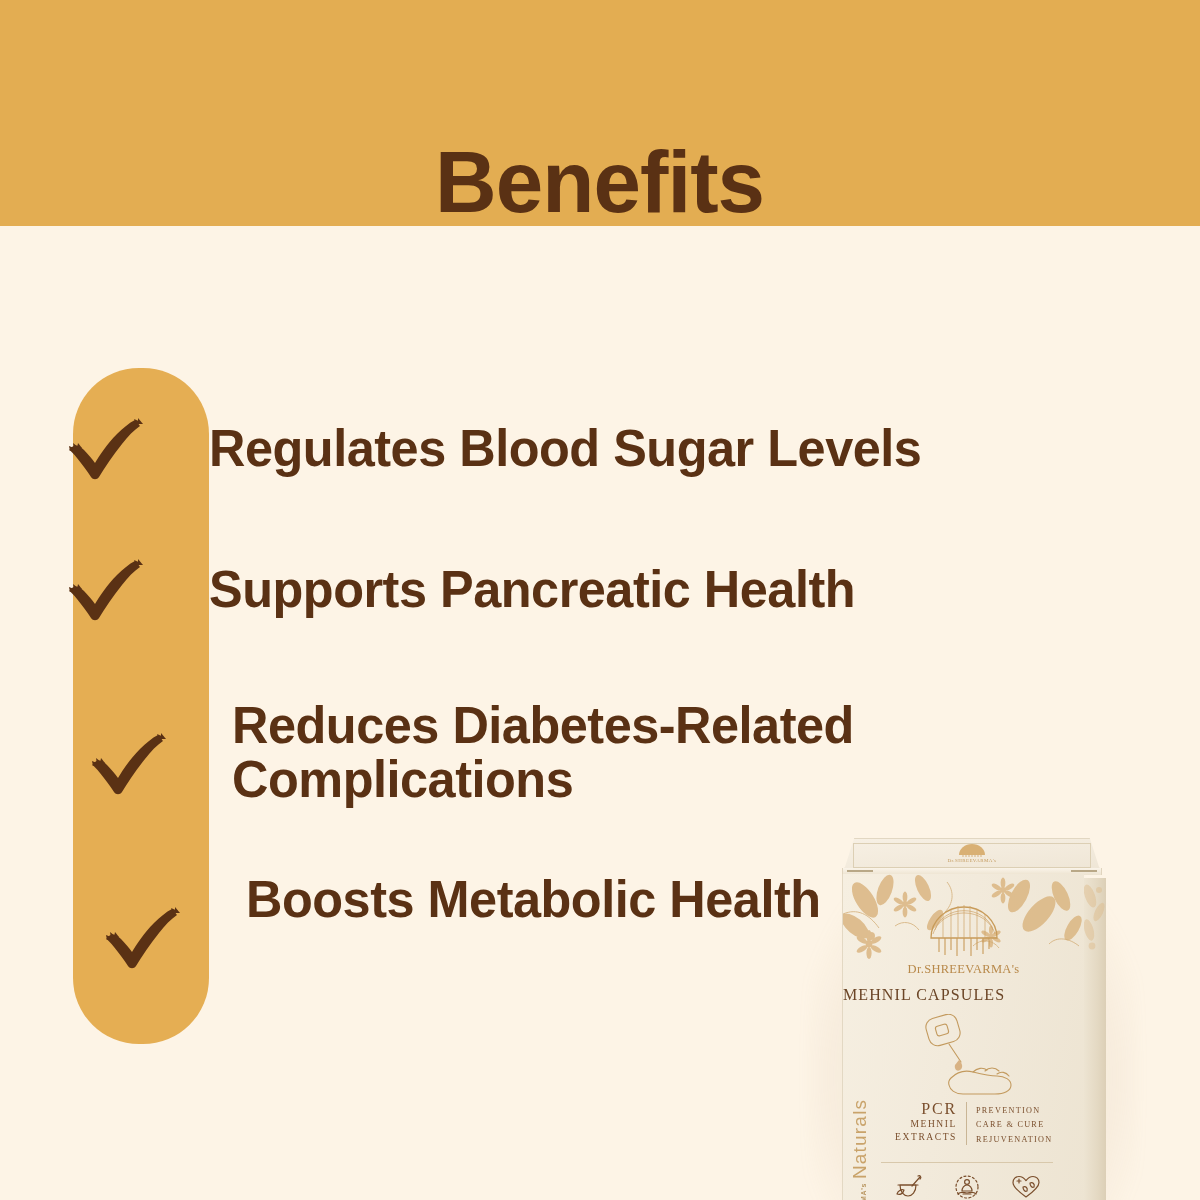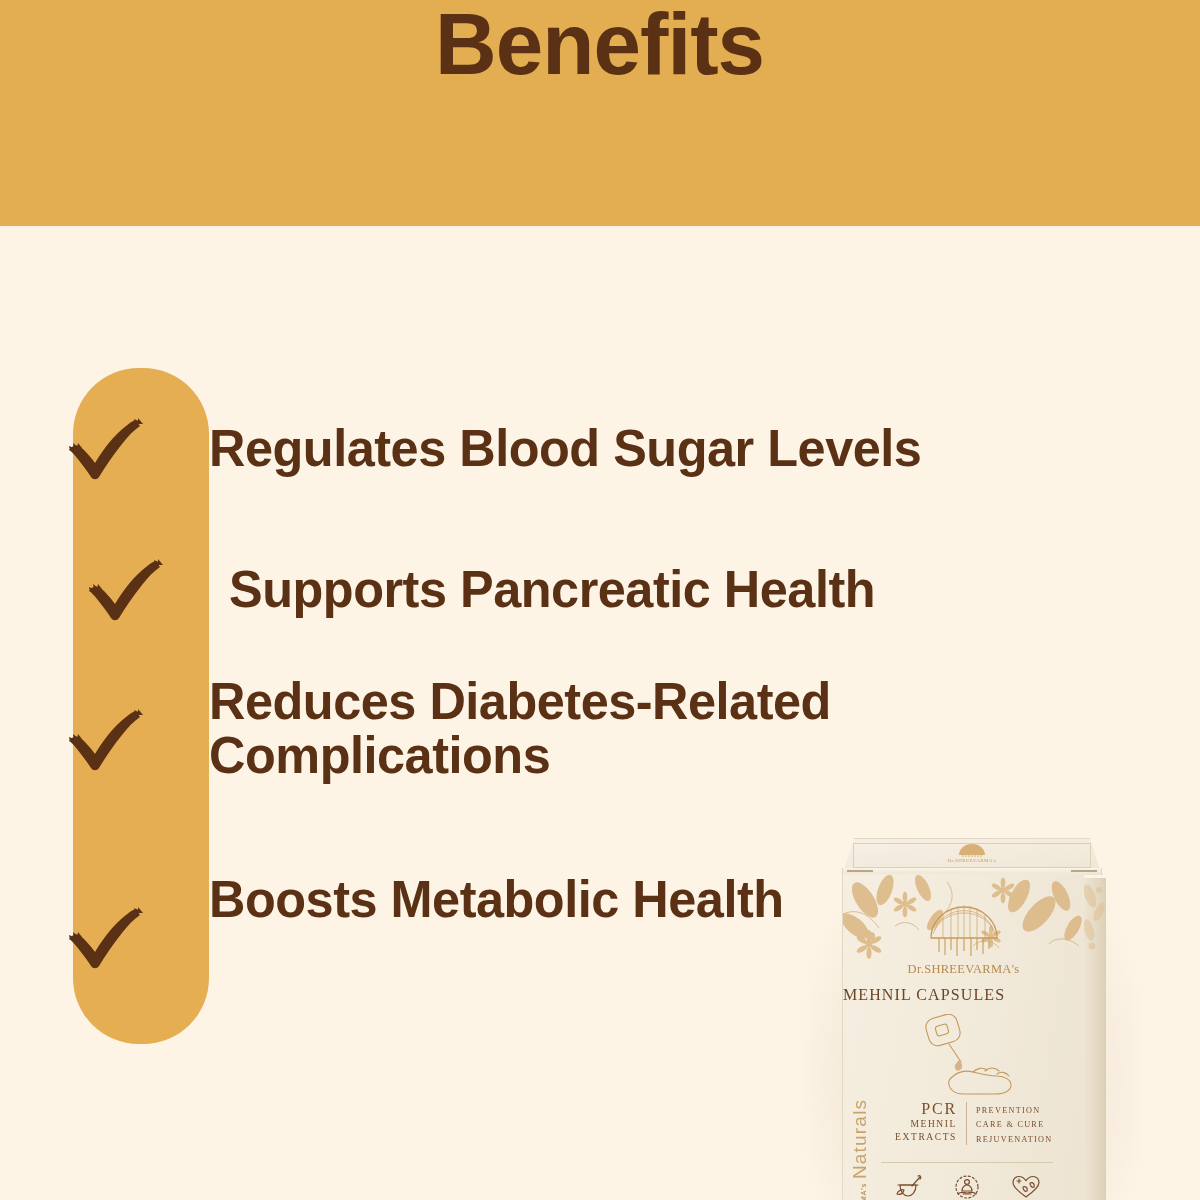--- a/index.html
+++ b/index.html
@@ -18,21 +18,21 @@
     overflow:hidden;
   }
 
   
   .header-banner {
     position:absolute;
     left:0; top:0;
     width:1200px; height:226px;
     background:#E3AD52;
     display:flex;
-    align-items:flex-start;
+    align-items:flex-end;
     justify-content:center;
   }
   .header-title {
     font-family:"Liberation Sans", sans-serif;
     font-weight:bold;
     font-size:88px;
     line-height:1;
     letter-spacing:-1px;
     color:#5A3114;
     transform:scaleX(0.97);
@@ -54,23 +54,23 @@
     width:1200px; height:700px;
   }
   .benefit-row {
     position:absolute;
     left:0;
     width:1100px;
     display:flex;
     align-items:flex-start;
   }
   .benefit-row.r0 { top:49px; }
-  .benefit-row.r1 { top:190px;margin-left:20px; }
-  .benefit-row.r2 { top:302px; }
-  .benefit-row.r3 { top:500px; }
+  .benefit-row.r1 { top:190px; }
+  .benefit-row.r2 { top:326px;padding-left:23px; }
+  .benefit-row.r3 { top:500px;padding-left:37px; }
 
   .check-slot {
     position:relative;
     width:209px;
     flex:0 0 209px;
     display:flex;
     justify-content:center;
   }
   .check-slot svg { display:block; }
   .check-slot.lower { padding-top:38px; }

